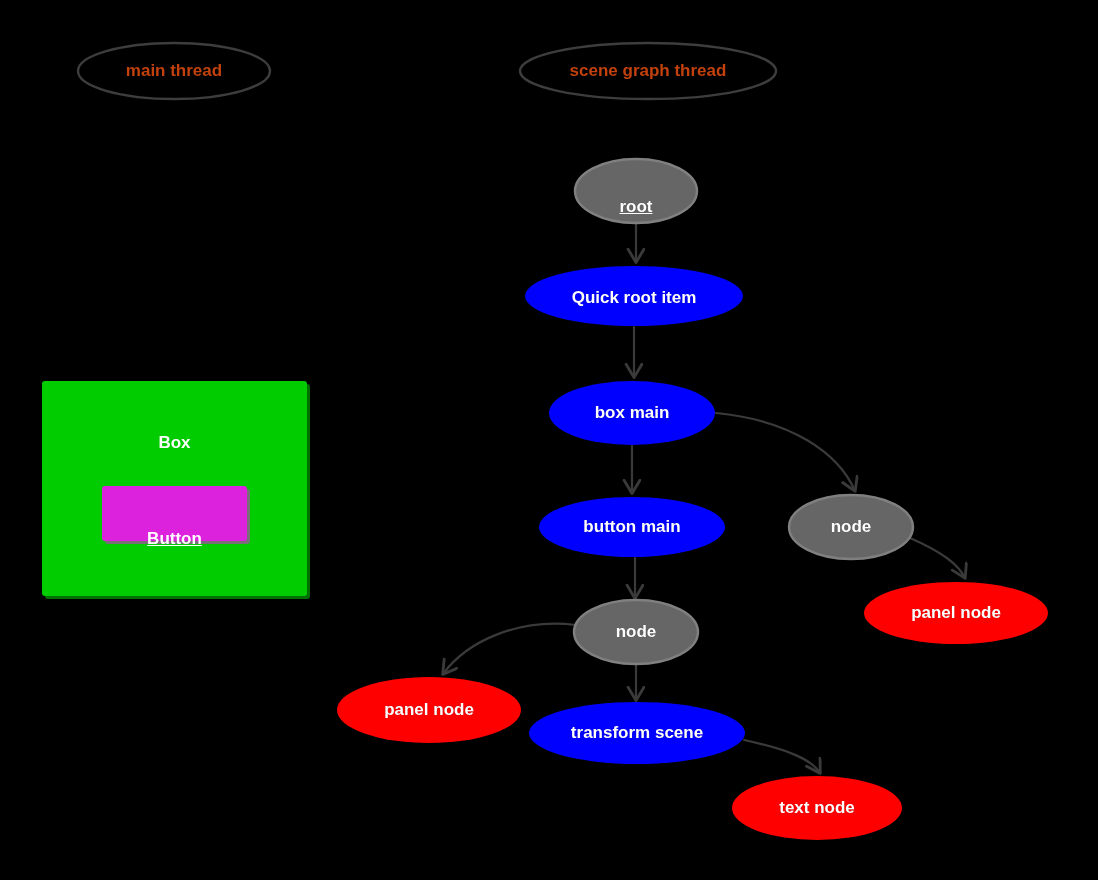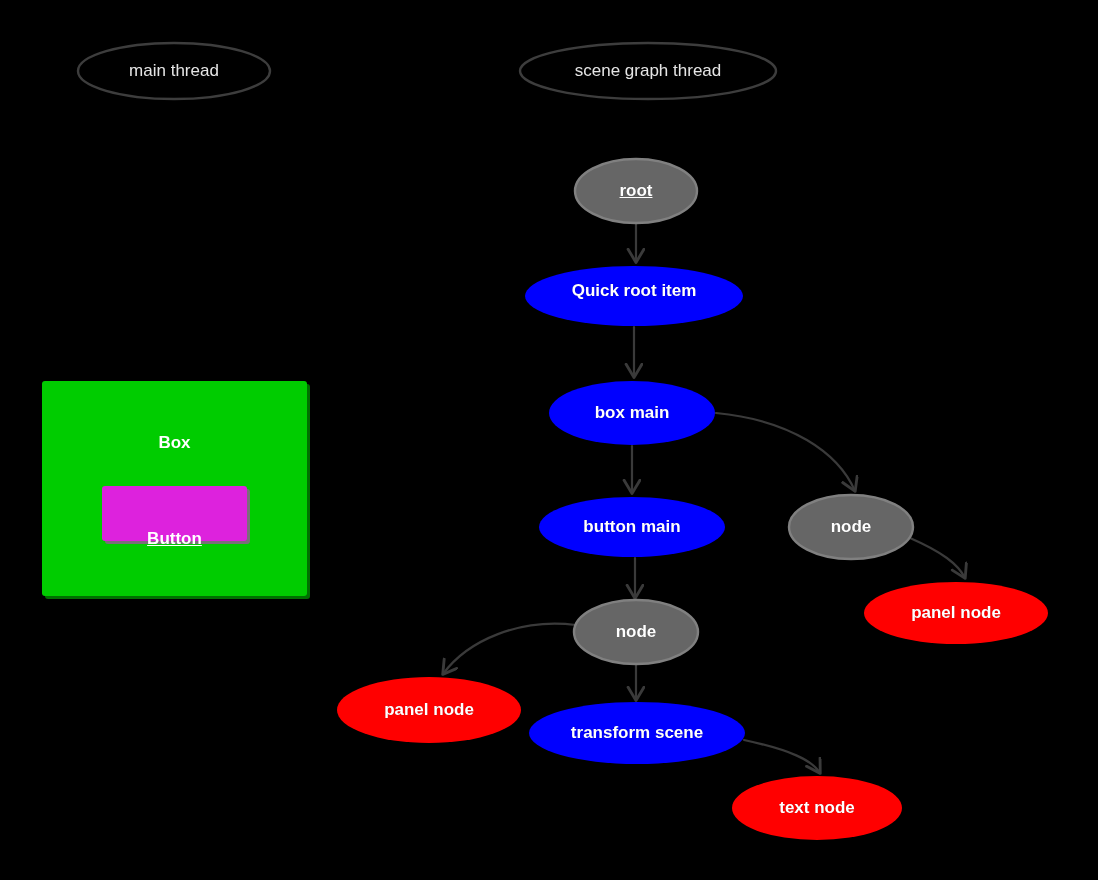--- a/index.html
+++ b/index.html
@@ -32,22 +32,22 @@
     font-size: 17px;
     white-space: nowrap;
     pointer-events: none;
     text-shadow: 0 0 1px rgba(0,0,0,0.35);
   }
   .thread-label {
     position: absolute;
     display: flex;
     align-items: center;
     justify-content: center;
-    color: #e5e5e5;
-    font-weight: normal;
+    color: #c2410c;
+    font-weight: bold;
     font-size: 17px;
     white-space: nowrap;
     pointer-events: none;
   }
   .widget-label {
     position: absolute;
     display: flex;
     align-items: flex-start;
     justify-content: center;
     color: #ffffff;
@@ -115,22 +115,22 @@
 
   <div id="thread-labels">
       <div class="thread-label" style="left: 78px; top: 43px; width: 192px; height: 56px;">main thread</div>
       <div class="thread-label" style="left: 520px; top: 43px; width: 256px; height: 56px;">scene graph thread</div>
     </div>
   <div id="widget-labels">
       <div class="widget-label" style="left: 42px; top: 407px; width: 265px;">Box</div>
       <div class="widget-label" style="left: 102px; top: 503px; width: 145px; text-decoration: underline;">Button</div>
     </div>
   <div id="node-labels">
-      <div class="node-label" style="left: 575px; top: 159px; width: 122px; height: 64px; text-decoration: underline;">root</div>
-      <div class="node-label" style="left: 525px; top: 261px; width: 218px; height: 60px;">Quick root item</div>
+      <div class="node-label" style="left: 575px; top: 175px; width: 122px; height: 64px; text-decoration: underline;">root</div>
+      <div class="node-label" style="left: 525px; top: 268px; width: 218px; height: 60px;">Quick root item</div>
       <div class="node-label" style="left: 549px; top: 381px; width: 166px; height: 64px;">box main</div>
       <div class="node-label" style="left: 539px; top: 497px; width: 186px; height: 60px;">button main</div>
       <div class="node-label" style="left: 789px; top: 495px; width: 124px; height: 64px;">node</div>
       <div class="node-label" style="left: 864px; top: 582px; width: 184px; height: 62px;">panel node</div>
       <div class="node-label" style="left: 574px; top: 600px; width: 124px; height: 64px;">node</div>
       <div class="node-label" style="left: 337px; top: 677px; width: 184px; height: 66px;">panel node</div>
       <div class="node-label" style="left: 529px; top: 702px; width: 216px; height: 62px;">transform scene</div>
       <div class="node-label" style="left: 732px; top: 776px; width: 170px; height: 64px;">text node</div>
     </div>
 

